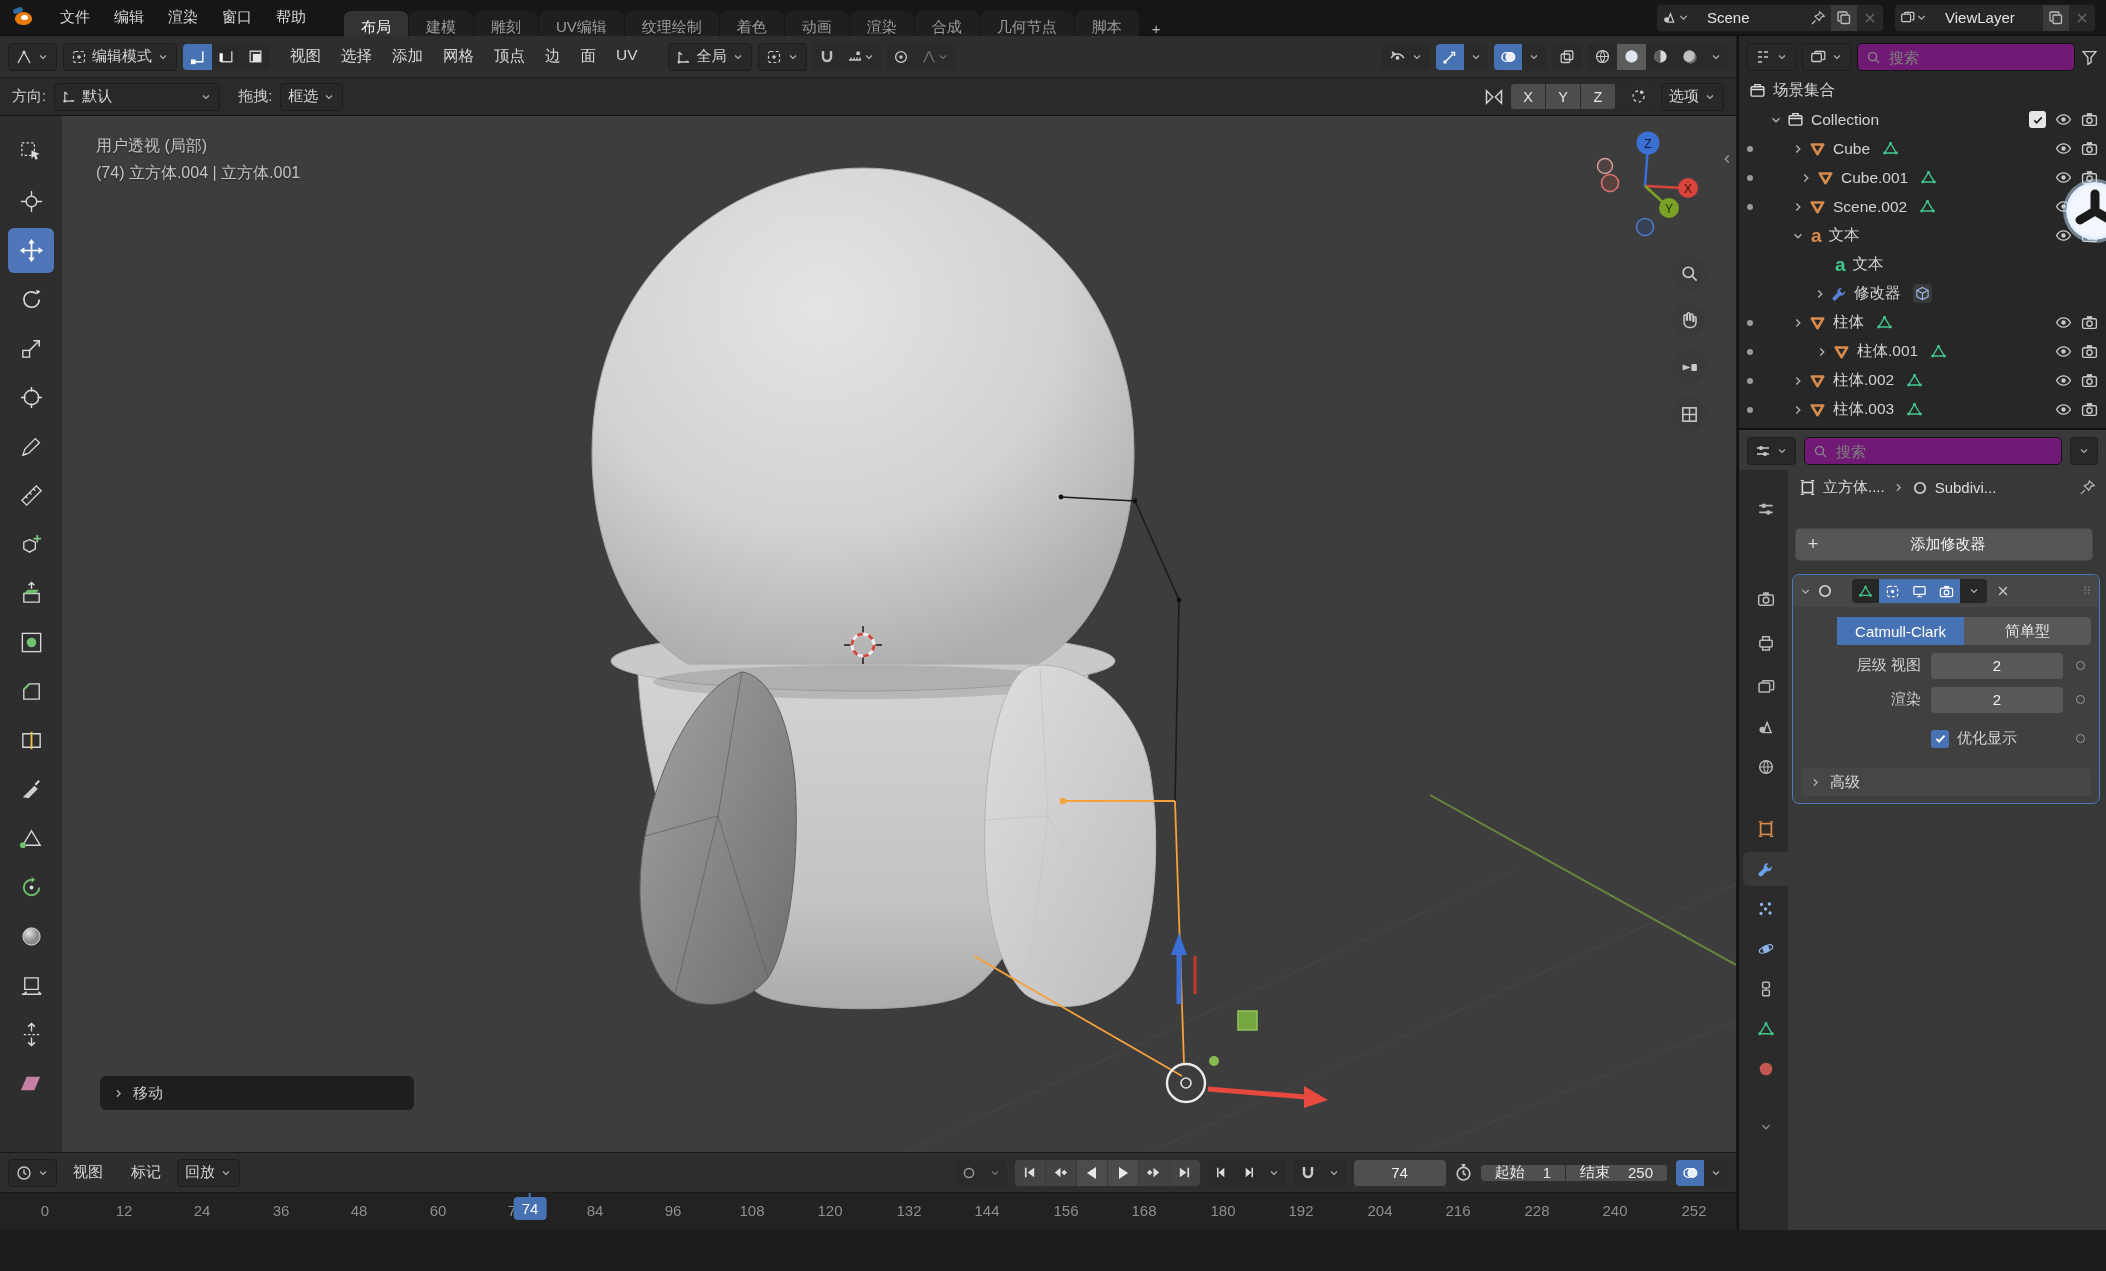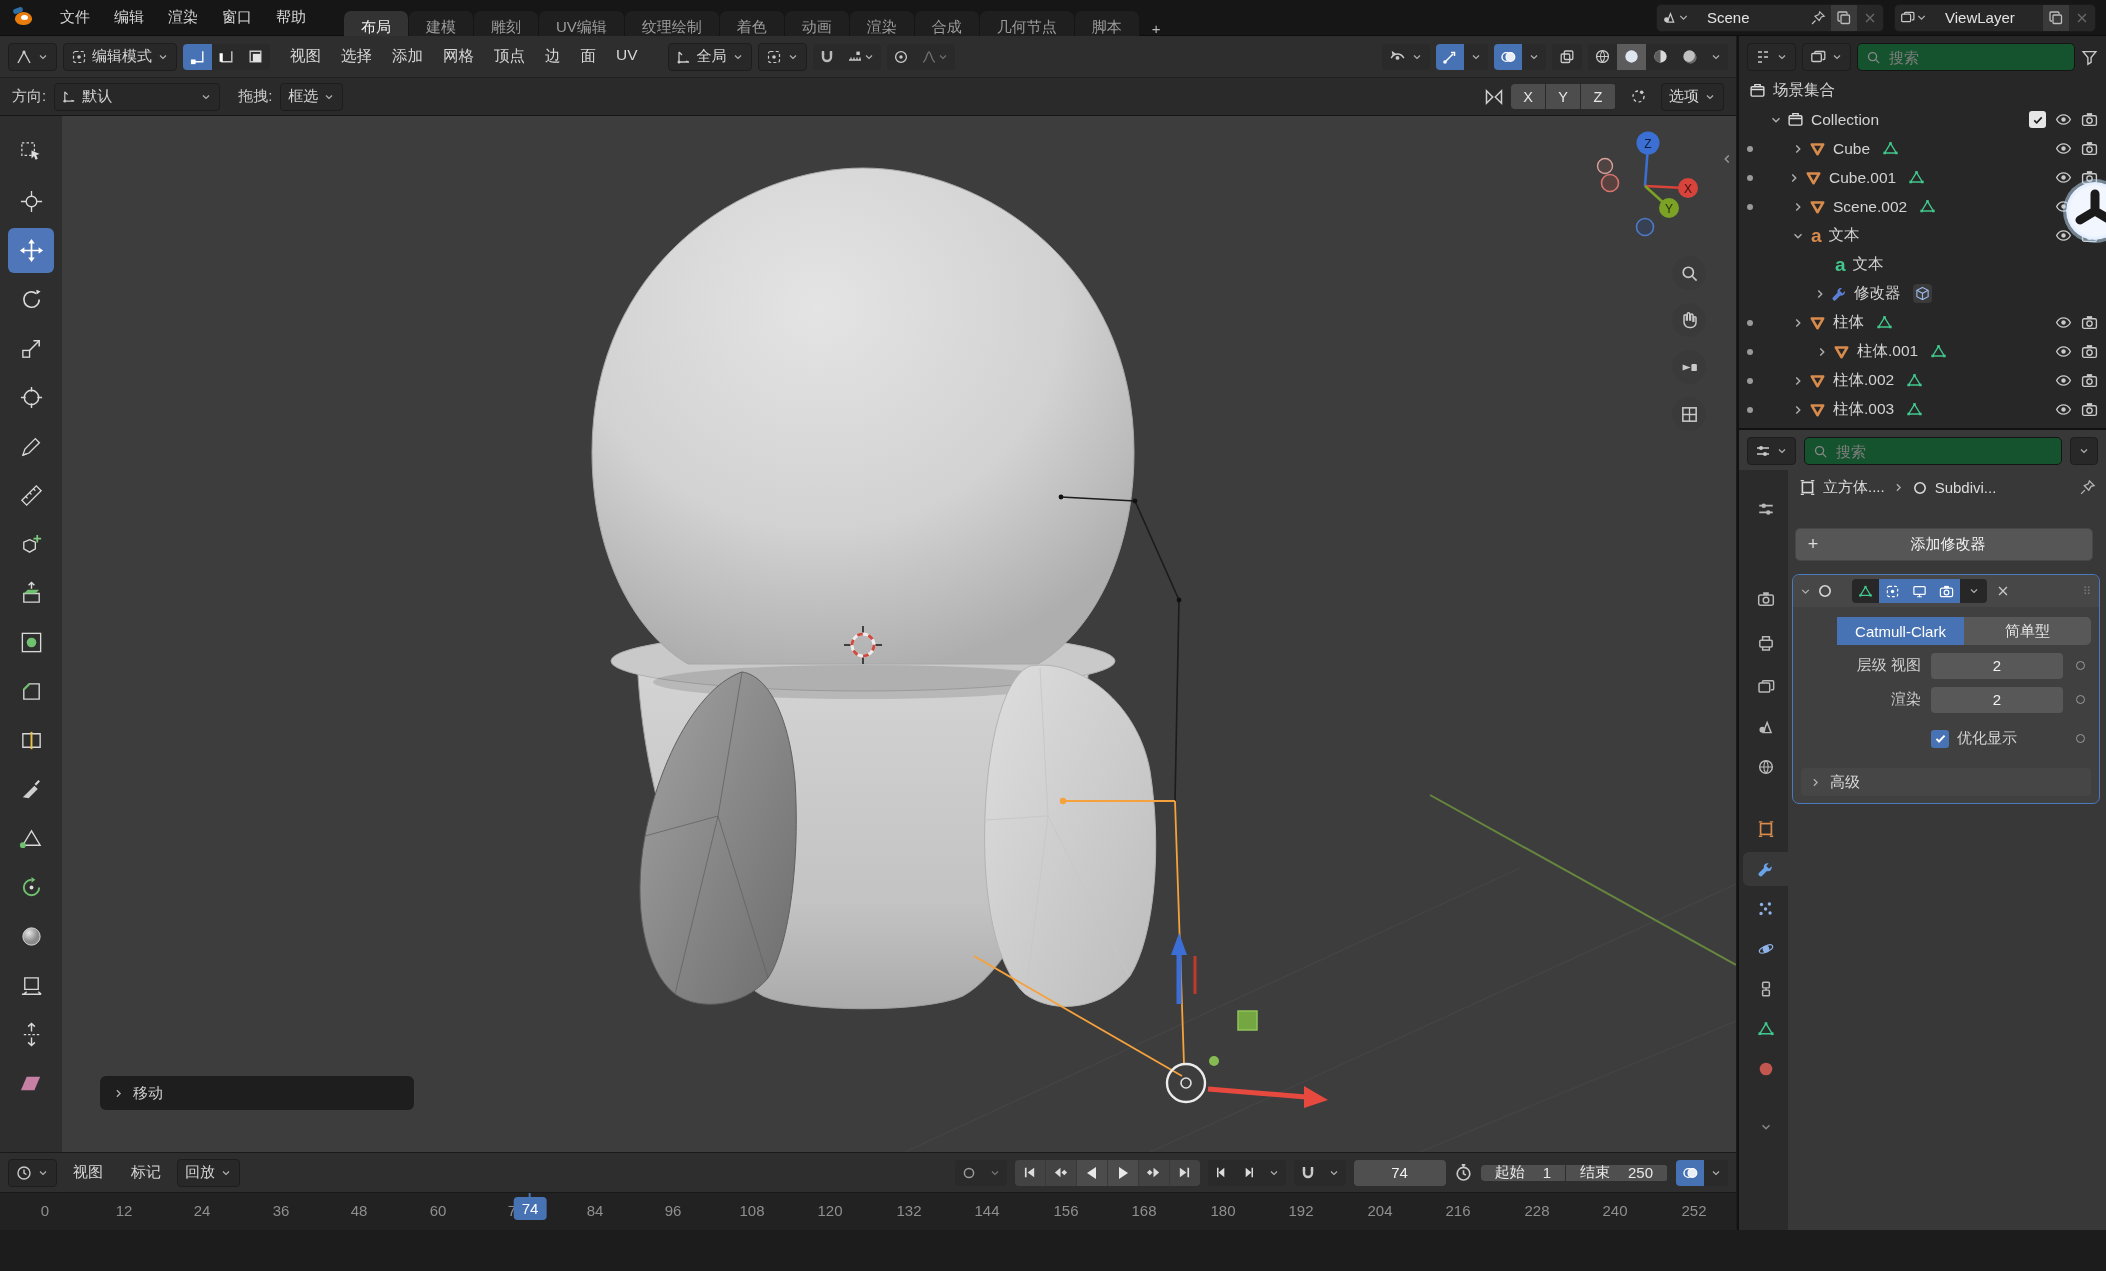--- a/index.html
+++ b/index.html
@@ -70,21 +70,21 @@
   .tick{position:absolute;top:9px;transform:translateX(-50%);color:#8f8f8f;font-size:15px;}
   .playhead{position:absolute;top:4px;transform:translateX(-50%);background:#4772b3;color:#fff;border-radius:4px;padding:3px 8px;font-size:15px;}
   .playhead::before{content:"";position:absolute;left:50%;top:-4px;width:2px;height:4px;background:#4772b3;transform:translateX(-50%);}
   
   .statusbar{left:0;top:1230px;width:2106px;height:41px;background:#191919;display:flex;align-items:center;gap:10px;padding:0 12px;color:#9c9c9c;border-top:1px solid #0d0d0d;}
   .statusbar .sep{width:1px;height:18px;background:#333;}
   .sb-right{margin-left:auto;color:#8d8d8d;}
   
   .outliner{left:1737px;top:36px;width:369px;height:394px;background:#272727;border-left:2px solid #121212;border-bottom:2px solid #121212;}
   .ol-header{display:flex;align-items:center;gap:6px;padding:7px 8px 5px;}
-  .search{flex:1;display:flex;align-items:center;gap:6px;background:#14532d;border:1px solid #141414;border-radius:5px;height:26px;padding:0 8px;color:#888;}
+  .search{flex:1;display:flex;align-items:center;gap:6px;background:#701a75;border:1px solid #141414;border-radius:5px;height:26px;padding:0 8px;color:#888;}
   .search input{background:transparent;border:none;outline:none;color:#cfcfcf;width:100%;font-size:15px;font-family:inherit;}
   .search input::placeholder{color:#7d7d7d;}
   .orow{position:relative;display:flex;align-items:center;height:29px;color:#d2d2d2;font-size:15.5px;}
   .orow .sel-dot{position:absolute;left:8px;width:6px;height:6px;border-radius:50%;background:#9a9a9a;}
   .orow .rt{position:absolute;right:8px;display:flex;align-items:center;gap:9px;color:#c9c9c9;}
   .orow .lbl{margin-left:7px;white-space:nowrap;}
   .orow .datai{margin-left:12px;}
   .checkbox{width:17px;height:17px;border-radius:3px;background:#e6e6e6;display:inline-flex;align-items:center;justify-content:center;}
   .checkbox.blue{background:#4772b3;}
   .mouse-cursor{position:absolute;right:-18px;top:146px;width:58px;height:58px;border-radius:50%;
@@ -813,20 +813,24 @@
             <path d="M5 13h16" stroke-width="1.3" stroke-dasharray="2.5 2"></path>
           </svg>
         </div>
       <div class="tool-btn">
           <svg width="25" height="25" viewBox="0 0 26 26" fill="none">
             <path d="M8 6h14l-6 14H2Z" fill="#d78ab0" stroke="none" opacity="0.9"></path>
           </svg>
         </div>
     </div>
 
+    <div class="vp-overlay-text">
+      <div>用户透视 (局部)</div>
+      <div>(74) 立方体.004 | 立方体.001</div>
+    </div>
 
     <svg style="position:absolute;left:1585px;top:8px" width="120" height="120" viewBox="0 0 120 120">
       <g stroke-width="2.6">
         <line x1="60" y1="62" x2="63" y2="22" stroke="#3b6fd4"></line>
         <line x1="60" y1="62" x2="100" y2="64" stroke="#d8433c"></line>
         <line x1="60" y1="62" x2="82" y2="82" stroke="#7ba224"></line>
       </g>
       <circle cx="63" cy="19" r="11.5" fill="#3b6fd4"></circle>
         <text class="svgt" x="63" y="24" font-size="12" fill="#0e1e3c" text-anchor="middle">Z</text>
       <circle cx="103" cy="64" r="10" fill="#d8433c"></circle>
@@ -1122,21 +1126,21 @@
                 <use href="#i-eye"></use>
               </svg>
             </span>
           <span class="icon">
               <svg width="17" height="17">
                 <use href="#i-cam"></use>
               </svg>
             </span>
         </span>
       </div>
-      <div class="orow" style="padding-left:48px">
+      <div class="orow" style="padding-left:60px">
         <span class="sel-dot"></span>
         <span class="icon chev">
             <svg width="14" height="14">
               <use href="#i-chevR"></use>
             </svg>
           </span>
         <span class="icon" style="margin-left:4px">
             <svg width="17" height="17">
               <use href="#i-objtri"></use>
             </svg>

